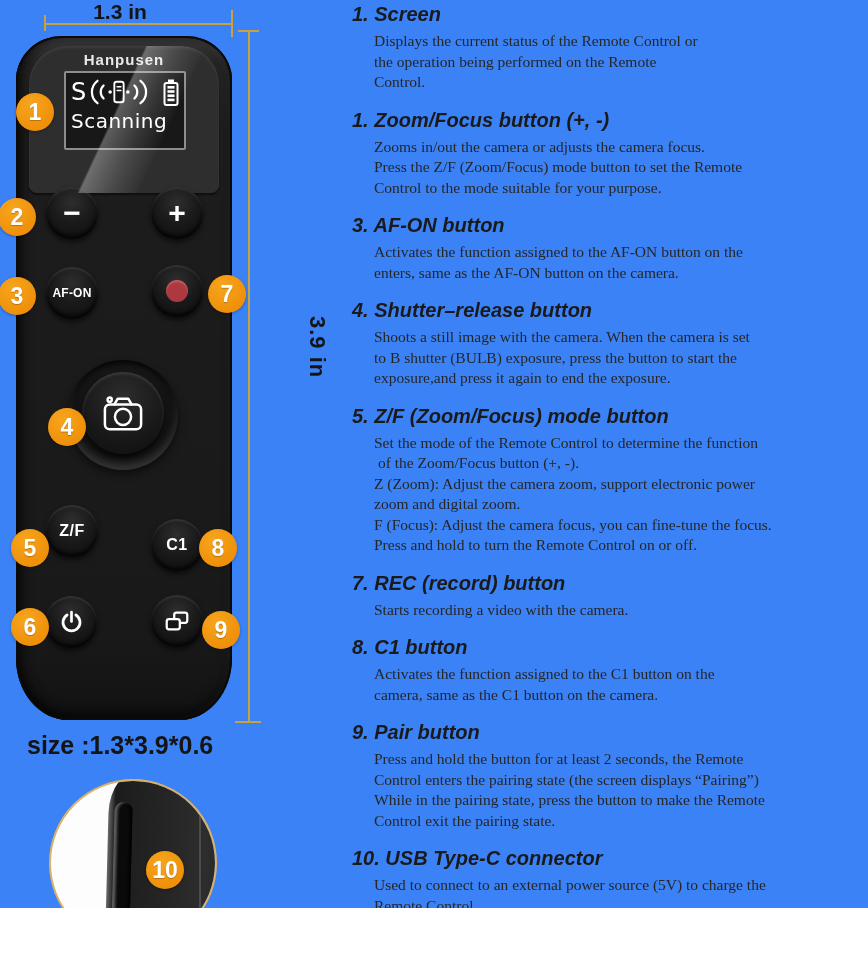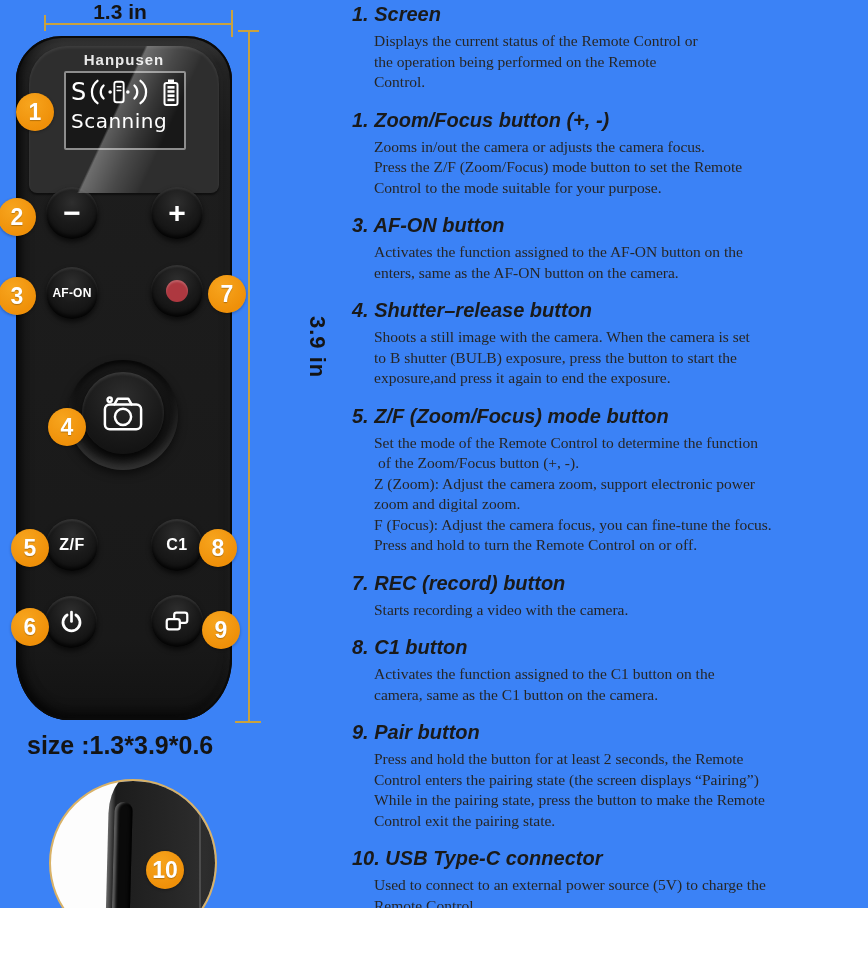--- a/index.html
+++ b/index.html
@@ -150,21 +150,21 @@
           <svg width="46" height="40" viewBox="0 0 48 42" fill="none" stroke="#ffffff" stroke-width="2.6" stroke-linejoin="round" stroke-linecap="round">
             <circle cx="10" cy="7" r="2.2"></circle>
             <path d="M15 12 L 18.5 6 L 29.5 6 L 33 12"></path>
             <rect x="5" y="12" width="38" height="26" rx="5"></rect>
             <circle cx="24" cy="25" r="8.5"></circle>
           </svg>
         </span>
       </div>
     </div>
 
-    <div class="btn" style="left:30px;top:483px;">
+    <div class="btn" style="left:30px;top:469px;">
       <span class="btn-text-md">Z/F</span>
     </div>
     <div class="btn" style="left:135px;top:483px;">
       <span class="btn-text-md">C1</span>
     </div>
     <div class="btn" style="left:29px;top:560px;">
       <span>
         <svg width="25" height="27" viewBox="0 0 24 26" fill="none" stroke="#ffffff" stroke-width="2.6" stroke-linecap="round">
           <path d="M12 3 L 12 12"></path>
           <path d="M7.8 5.8 A 8.2 8.2 0 1 0 16.2 5.8"></path>

